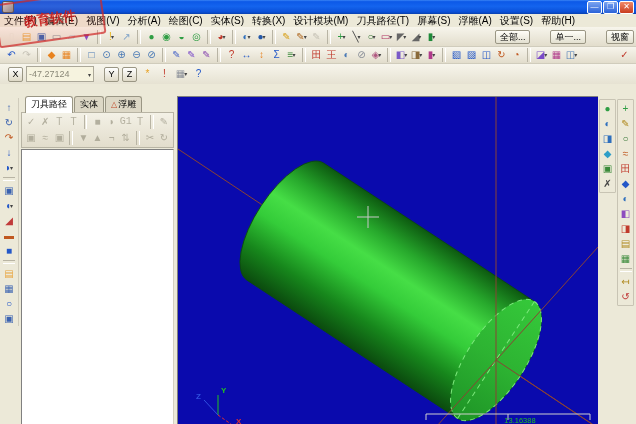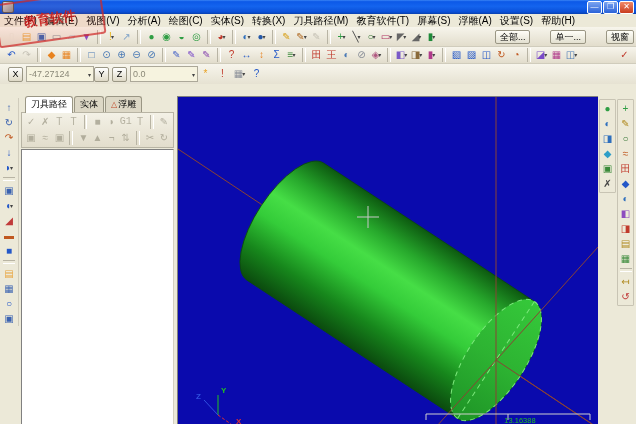--- a/index.html
+++ b/index.html
@@ -36,21 +36,21 @@
     background:linear-gradient(#fffef8,#e3e0d0);border:1px solid #9a9684;border-radius:2px;
     font-family:inherit;white-space:nowrap;}
   .btn-group{margin-left:auto;display:flex;align-items:center;gap:16px;}
   .push-right{margin-left:auto;padding-right:4px;}
   
   .coordbar{position:absolute;left:0;top:64px;width:636px;height:20px;display:flex;align-items:center;
     background:linear-gradient(#f7f5ec,#e6e2d2);padding-left:8px;box-sizing:border-box;}
   .axischip{width:13px;height:13px;border:1px solid #9a9684;border-radius:2px;text-align:center;
     line-height:13px;font-size:9px;background:linear-gradient(#fff,#ded9c6);margin-right:3px;}
   .cfield{display:flex;align-items:center;width:66px;height:14px;border:1px solid #aca899;
-    background:#f6f3df;}
+    background:#f6f3df;margin-right:10px;}
   .cfield input{flex:1;width:40px;border:0;background:transparent;font-size:9px;color:#8a8878;
     font-family:inherit;padding:0 2px;outline:none;}
   .cfield .dd{margin:0 2px;}
   
   .statusrow{position:absolute;left:0;top:84px;width:636px;height:12px;background:#ece9d8;
     border-bottom:1px solid #d8d4c4;}
   .statusrow span{position:absolute;left:96px;top:0;font-size:10px;color:#333;}
   
   .main{position:absolute;left:0;top:96px;width:636px;height:328px;background:#ece9d8;}
   .left-strip{position:absolute;left:0;top:2px;width:18px;display:flex;flex-direction:column;
@@ -102,22 +102,22 @@
   </div>
 
   <div class="menubar">
       <span class="mitem">文件(F)</span>
       <span class="mitem">编辑(E)</span>
       <span class="mitem">视图(V)</span>
       <span class="mitem">分析(A)</span>
       <span class="mitem">绘图(C)</span>
       <span class="mitem">实体(S)</span>
       <span class="mitem">转换(X)</span>
-      <span class="mitem">刀具路径(M)</span>
-      <span class="mitem">教育软件(T)</span>
+      <span class="mitem">设计模块(M)</span>
+      <span class="mitem">刀具路径(T)</span>
       <span class="mitem">屏幕(S)</span>
       <span class="mitem">浮雕(A)</span>
       <span class="mitem">设置(S)</span>
       <span class="mitem">帮助(H)</span>
     </div>
 
   <div class="tbar" id="toolbar1">
     <span style="display:contents"><span class="icon" style="color: rgb(232, 228, 216);">▯</span><span class="icon" style="color: rgb(232, 163, 61);">▤</span><span class="icon" style="color: rgb(58, 98, 176);">▣</span><span class="icon" style="color: rgb(138, 143, 152);">▭</span><span class="icon" style="color: rgb(184, 190, 200);">▱</span><span class="icon" style="color: rgb(141, 75, 191);">▼</span><i class="tsep"></i><span class="icon" style="color: rgb(232, 181, 32);">!<span class="dd">▾</span></span><span class="icon" style="color: rgb(122, 160, 200);">↗</span><i class="tsep"></i><span class="icon" style="color: rgb(47, 158, 68);">●</span><span class="icon" style="color: rgb(47, 158, 68);">◉</span><span class="icon" style="color: rgb(47, 158, 68);">◒</span><span class="icon" style="color: rgb(47, 158, 68);">◎</span><i class="tsep"></i><span class="icon" style="color: rgb(192, 57, 43);">◕<span class="dd">▾</span></span><i class="tsep"></i><span class="icon" style="color: rgb(46, 111, 189);">◐<span class="dd">▾</span></span><span class="icon" style="color: rgb(36, 88, 168);">●<span class="dd">▾</span></span><i class="tsep"></i><span class="icon" style="color: rgb(216, 160, 24);">✎</span><span class="icon" style="color: rgb(176, 104, 32);">✎<span class="dd">▾</span></span><span class="icon dis" style="color: rgb(184, 180, 168);">✎</span><i class="tsep"></i><span class="icon" style="color: rgb(47, 158, 68);">+<span class="dd">▾</span></span><span class="icon" style="color: rgb(68, 68, 68);">╲<span class="dd">▾</span></span><span class="icon" style="color: rgb(58, 122, 58);">○<span class="dd">▾</span></span><span class="icon" style="color: rgb(176, 48, 96);">▭<span class="dd">▾</span></span><span class="icon" style="color: rgb(102, 102, 102);">◤<span class="dd">▾</span></span><span class="icon" style="color: rgb(102, 102, 102);">◢<span class="dd">▾</span></span><span class="icon" style="color: rgb(31, 138, 58);">▮<span class="dd">▾</span></span></span>
     <span class="btn-group">
         <button class="tbtn">全部...</button>
@@ -134,24 +134,20 @@
   </div>
 
   <div class="coordbar">
     <span class="axischip">X</span>
     <span class="cfield">
       <input readonly="" value="-47.27124" style="">
       <span class="dd">▾</span>
     </span>
     <span class="axischip">Y</span>
     <span class="axischip">Z</span>
-    <span class="cfield">
-      <input readonly="" value="0.0" style="">
-      <span class="dd">▾</span>
-    </span>
     <span style="display:inline-flex;gap:2px">
         <span class="icon" style="color: rgb(232, 160, 32);">*</span>
         <span class="icon" style="color: rgb(192, 57, 43);">!</span>
         <span class="icon" style="color: rgb(138, 143, 152);">▦<span class="dd">▾</span></span>
         <span class="icon" style="color: rgb(36, 88, 200);">?</span>
       </span>
   </div>
 
 
   <div class="main">

